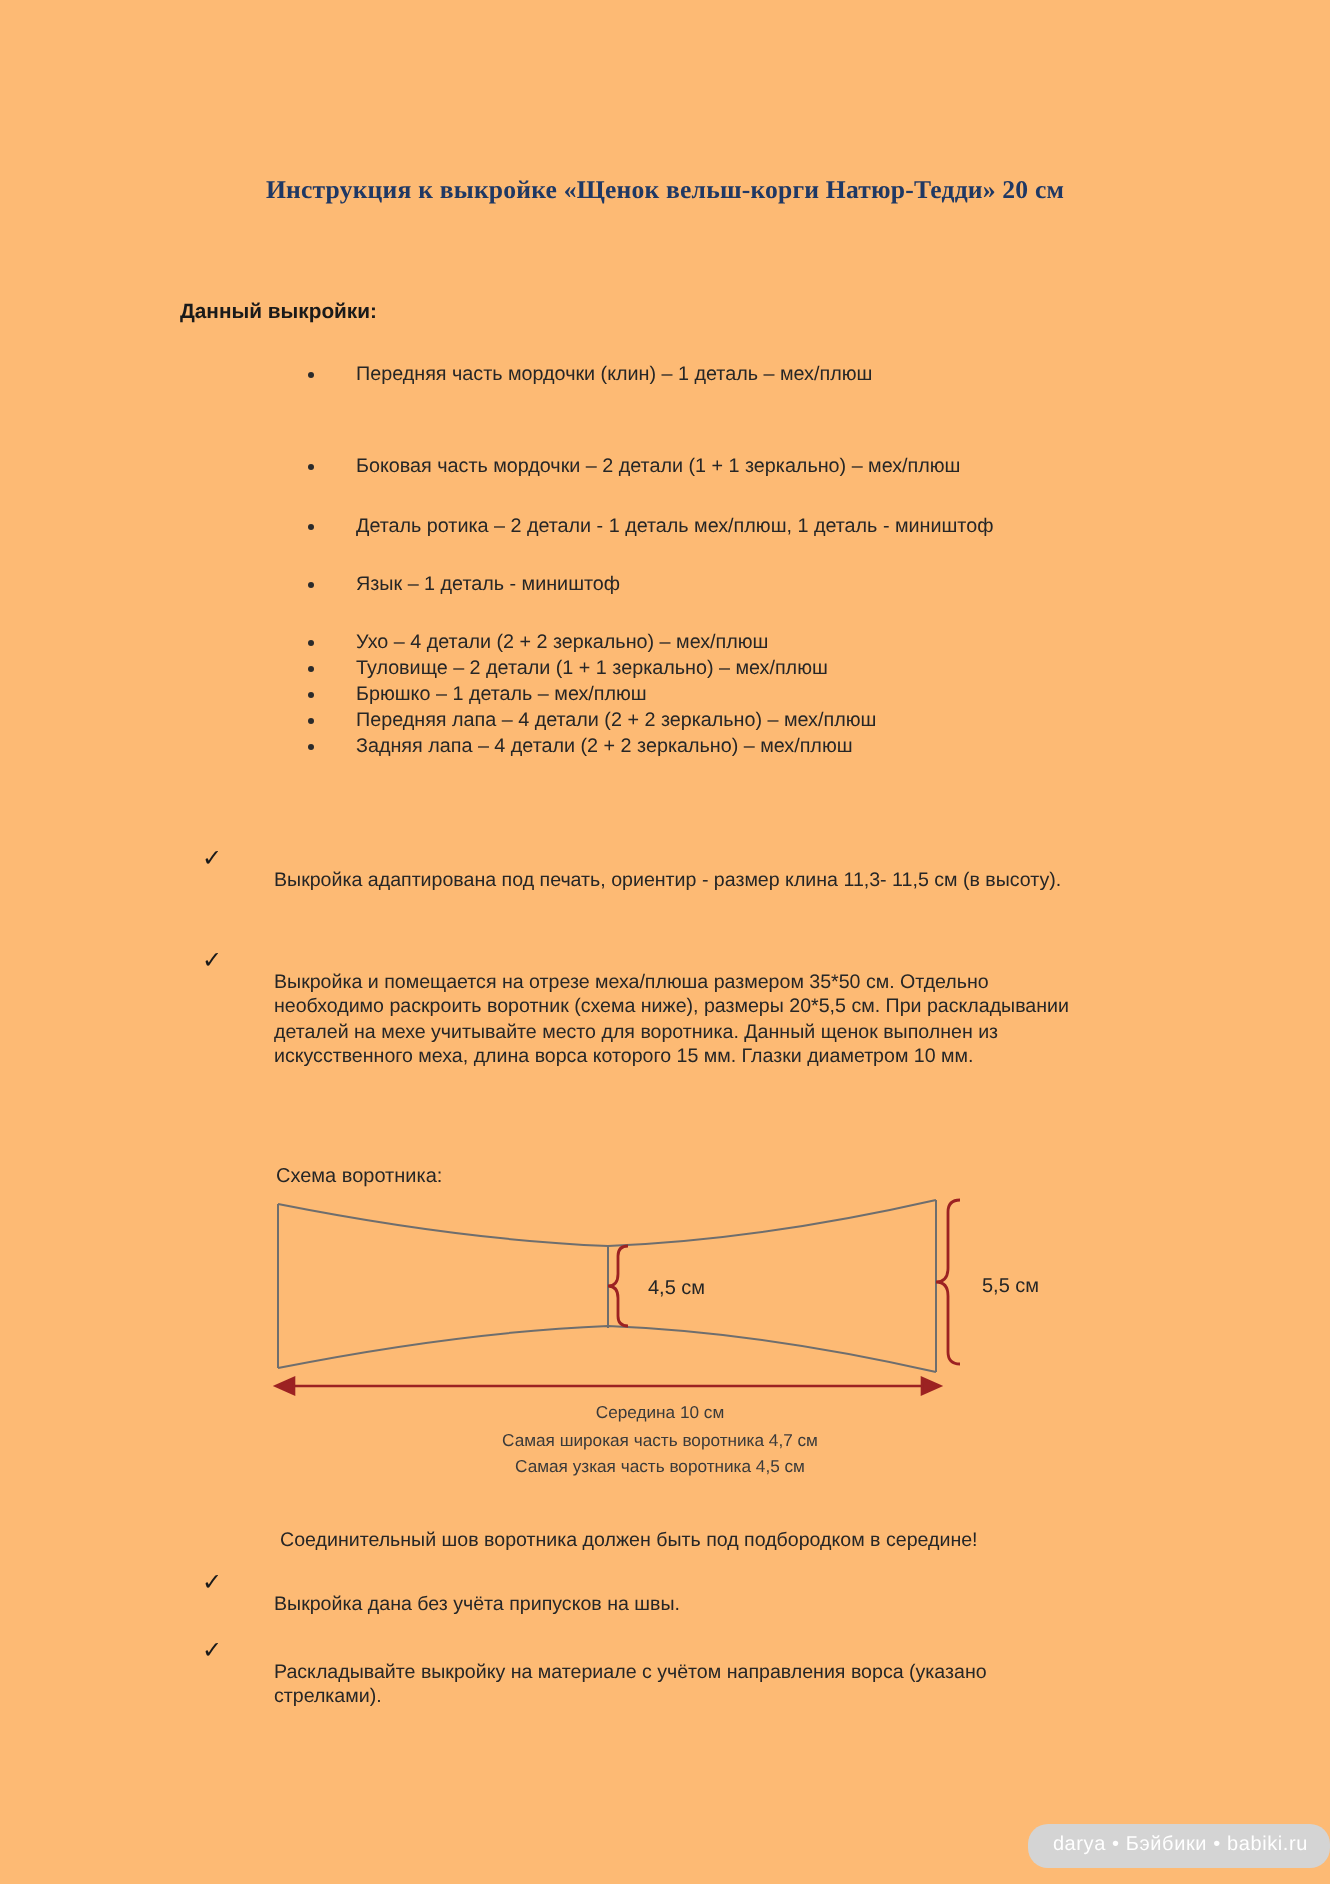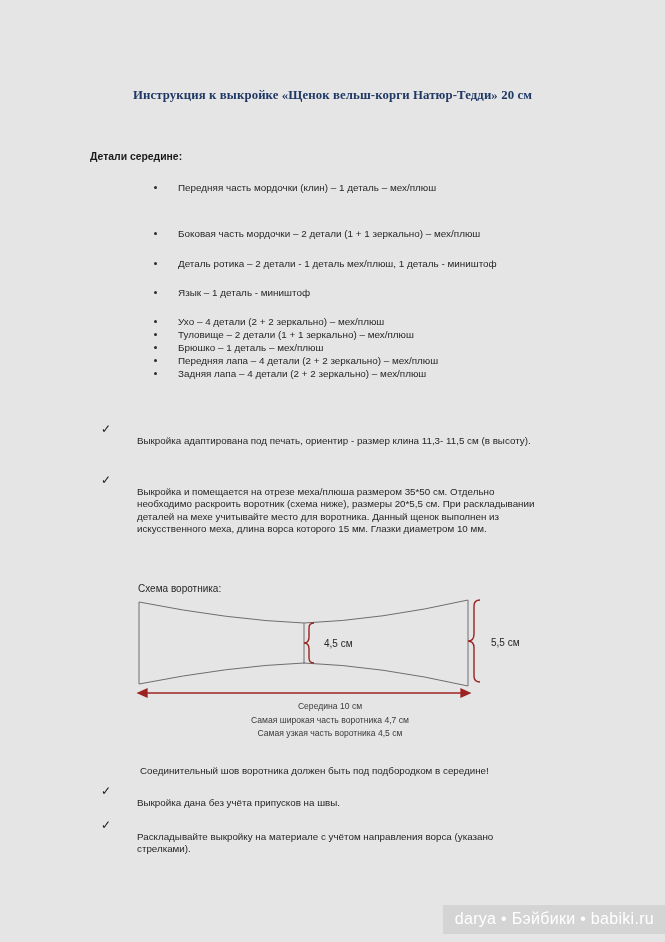--- a/index.html
+++ b/index.html
@@ -12,21 +12,21 @@
     position: relative;
     font-family: "Liberation Sans", sans-serif;
     color: #262626;
     overflow: hidden;
   }
 
   .page {
     position: absolute;
     left: 0; top: 0;
     width: 665px; height: 942px;
-    background: #e5e5e5;
+    background: #fdba74;
   }
 
   
   .doc-title {
     position: absolute;
     left: 0; top: 88px;
     width: 665px;
     text-align: center;
     font-family: "Liberation Serif", serif;
     font-weight: bold;
@@ -118,34 +118,35 @@
     line-height: 13.5px;
     color: #3a3a3a;
   }
 
   
   .watermark {
     position: absolute;
     right: 0; bottom: 8px;
     background: #d4d4d4;
     padding: 5px 11px 6px 12px;
-    font-size: 16px;
+    font-size: 10px;
     color: #ffffff;
     letter-spacing: 0.3px;
     white-space: nowrap;
+    border-radius: 10px;
   }
 </style>
 </head>
 <body>
 
 <div class="page">
 
   <div class="doc-title">Инструкция к выкройке «Щенок вельш-корги Натюр-Тедди» 20 см</div>
 
-  <div class="section-heading">Детали середине:</div>
+  <div class="section-heading">Данный выкройки:</div>
 
   <ul class="parts-list">
     <li class="gap-after">
       <span class="dot"></span>
       <span>Передняя часть мордочки (клин) – 1 деталь – мех/плюш</span>
     </li>
     <li class="gap-after2">
       <span class="dot"></span>
       <span>Боковая часть мордочки – 2 детали (1 + 1 зеркально) – мех/плюш</span>
     </li>

